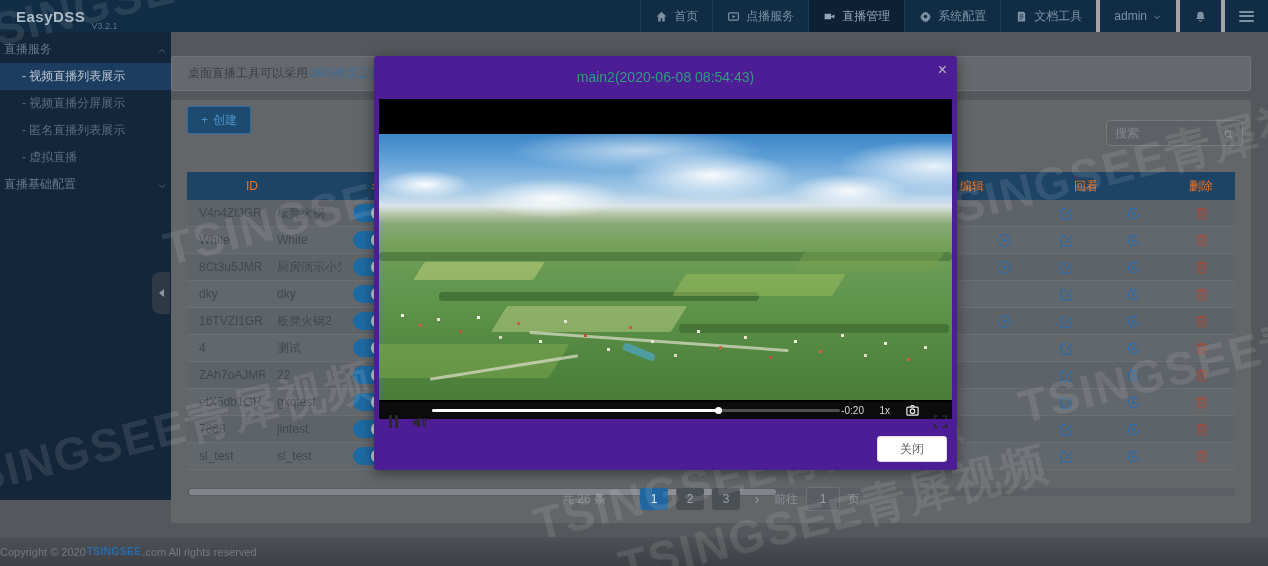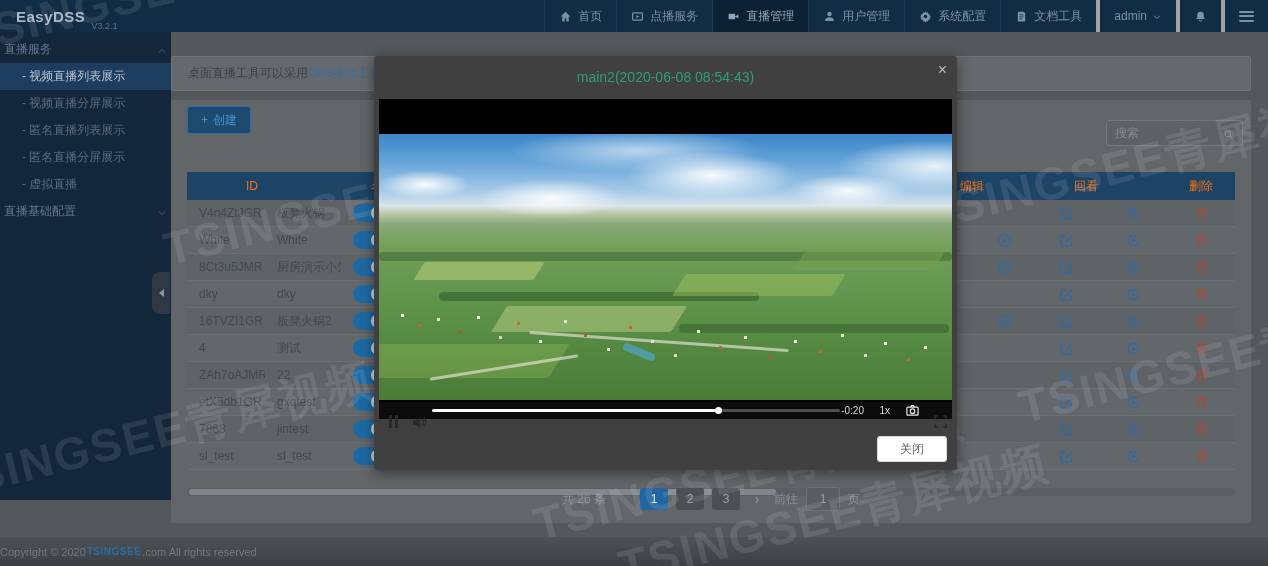--- a/index.html
+++ b/index.html
@@ -69,21 +69,21 @@
   .pg-btn.active{background:#2166a0;color:#dfe6ec;}
   .pg-arrow{width:18px;text-align:center;cursor:pointer;color:#9aa0a6;font-size:14px;line-height:22px;}
   .pg-arrow.disabled{color:#5a5f64;}
   .goto-input{width:28px;height:20px;background:#5a5e62;border:1px solid #6e7276;border-radius:3px;color:#9aa0a6;text-align:center;font-size:12px;font-family:inherit;outline:none;}
   
   .footer{position:absolute;left:0;bottom:0;right:0;height:29px;background:linear-gradient(180deg,#4e5256,#3c4044);display:flex;align-items:center;font-size:11px;color:#74797f;z-index:2;}
   .footer .fbrand{color:#2c6ba9;font-weight:bold;font-size:10px;letter-spacing:.5px;margin:0 1px;}
   
   .wm{position:absolute;font-size:46px;font-weight:bold;letter-spacing:2px;color:rgba(255,255,255,0.10);white-space:nowrap;transform:rotate(-14deg);transform-origin:left center;z-index:6;pointer-events:none;}
   
-  .modal{position:absolute;left:374px;top:56px;width:583px;height:414px;background:#404040;border-radius:3px;box-shadow:0 3px 14px rgba(0,0,0,.45);z-index:20;}
+  .modal{position:absolute;left:374px;top:56px;width:583px;height:414px;background:#4c1d95;border-radius:3px;box-shadow:0 3px 14px rgba(0,0,0,.45);z-index:20;}
   .modal-header{position:relative;height:43px;}
   .modal-title{text-align:center;padding-top:13px;font-size:14px;color:#2f9d7e;}
   .modal-close{position:absolute;right:10px;top:6px;font-size:16px;color:#b6b9bd;cursor:pointer;line-height:16px;}
   .video{position:absolute;left:5px;right:5px;top:43px;height:320px;background:#000;}
   .v-img{position:absolute;left:0;right:0;top:35px;height:266px;overflow:hidden;
      background:linear-gradient(180deg,#3c86c8 0%,#62a2d8 10%,#a9cce8 22%,#d9e4ea 27%,#b9c6a9 30%,#86a877 34%,#74a058 42%,#659851 55%,#5c9147 68%,#538741 82%,#4a7c38 100%);}
   .clouds{position:absolute;left:0;top:0;right:0;height:92px;background-image:
      radial-gradient(ellipse 70px 22px at 8% 55%,rgba(255,255,255,.95),rgba(255,255,255,0) 65%),
      radial-gradient(ellipse 110px 30px at 30% 70%,rgba(255,255,255,.9),rgba(255,255,255,0) 65%),
      radial-gradient(ellipse 130px 36px at 58% 45%,rgba(255,255,255,.95),rgba(255,255,255,0) 65%),
@@ -149,29 +149,20 @@
           <span class="nav-ic">
             <svg viewBox="0 0 16 16">
               <path d="M2 4.5h8v7H2z M10 7.8l4-2.3v5l-4-2.3z" fill="currentColor"></path>
             </svg>
           </span>
           <span>直播管理</span>
         </div>
         <div class="nav-item">
           <span class="nav-ic">
             <svg viewBox="0 0 16 16">
-              <circle cx="8" cy="5" r="2.8" fill="currentColor"></circle>
-              <path d="M2.5 13.5c0-3 2.5-4.5 5.5-4.5s5.5 1.5 5.5 4.5z" fill="currentColor"></path>
-            </svg>
-          </span>
-          <span>用户管理</span>
-        </div>
-        <div class="nav-item">
-          <span class="nav-ic">
-            <svg viewBox="0 0 16 16">
               <path fill="currentColor" d="M8 1.5l1 2 2.2-.6.2 2.3 2.3.2-.6 2.2 2 1-2 1 .6 2.2-2.3.2-.2 2.3-2.2-.6-1 2-1-2-2.2.6-.2-2.3-2.3-.2.6-2.2-2-1 2-1-.6-2.2 2.3-.2.2-2.3 2.2.6z"></path>
               <circle cx="8" cy="8" r="2.2" fill="#112c45"></circle>
             </svg>
           </span>
           <span>系统配置</span>
         </div>
         <div class="nav-item">
           <span class="nav-ic">
             <svg viewBox="0 0 16 16">
               <path d="M3.5 2h7l2 2v10h-9z" fill="currentColor"></path>
@@ -209,21 +200,20 @@
   <div class="sidebar" id="sidebar">
       <div class="sb-row sb-sec">
         <span>直播服务</span>
         <span class="sb-chev"><svg viewBox="0 0 16 16">
             <path d="M3.5 10L8 5.5 12.5 10" fill="none" stroke="currentColor" stroke-width="1.5"></path>
           </svg></span>
       </div>
       <div class="sb-row sb-item active">- 视频直播列表展示</div>
       <div class="sb-row sb-item">- 视频直播分屏展示</div>
       <div class="sb-row sb-item">- 匿名直播列表展示</div>
-      <div class="sb-row sb-item">- 匿名直播分屏展示</div>
       <div class="sb-row sb-item">- 虚拟直播</div>
       <div class="sb-row sb-sec">
         <span>直播基础配置</span>
         <span class="sb-chev"><svg viewBox="0 0 16 16">
             <path d="M3.5 6l4.5 4.5L12.5 6" fill="none" stroke="currentColor" stroke-width="1.5"></path>
           </svg></span>
       </div>
     </div>
   <div class="collapse-handle">
     <span class="arrow-left"></span>

